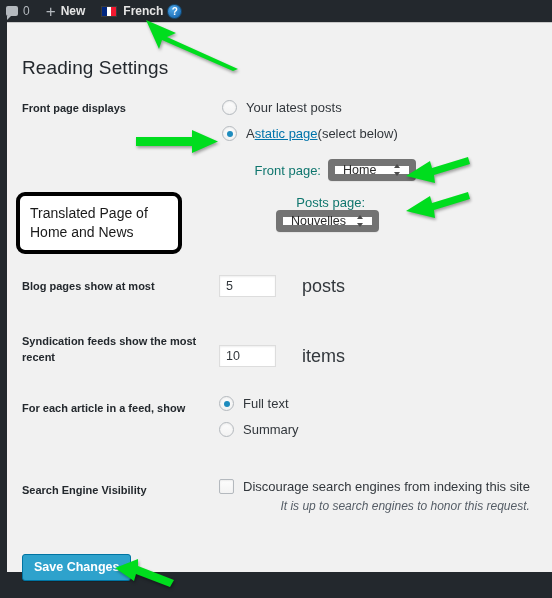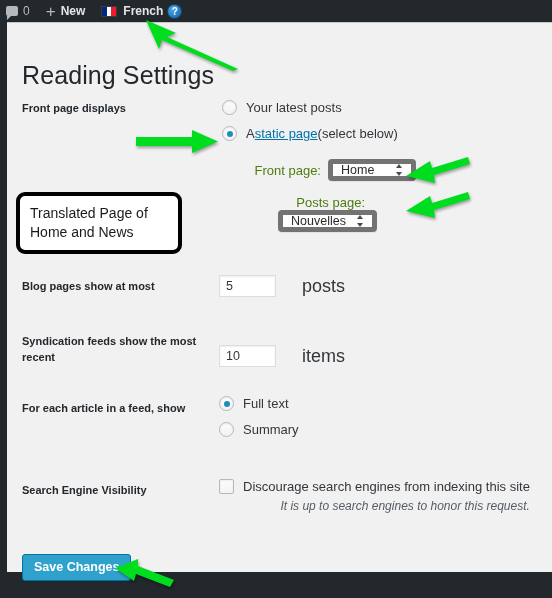--- a/index.html
+++ b/index.html
@@ -116,21 +116,21 @@
     top: 0; left: 0; right: 0;
     height: 1px;
     background: #c8c8c8;
   }
 
   
   #page-title {
     position: absolute;
     left: 15px;
     top: 22px;
-    font-size: 25px;
+    font-size: 19px;
     font-weight: normal;
     color: #23282d;
     letter-spacing: 0.1px;
   }
 
   
   .form-row {
     position: absolute;
     left: 15px;
     width: 525px;
@@ -193,30 +193,30 @@
   }
 
   
   .select-row {
     display: flex;
     align-items: center;
     margin-bottom: 14px;
   }
   .select-caption {
     font-size: 13px;
-    color: #4d7c0f;
+    color: #0f766e;
     margin-right: 7px;
     text-align: right;
   }
   .select-box {
     position: relative;
     min-width: 88px;
     height: 22px;
     background: #fefefe;
-    border: 5px solid #737373;
+    border: 7px solid #737373;
     border-radius: 4px;
     display: flex;
     align-items: center;
     padding: 0 26px 0 8px;
     font-size: 12.5px;
     color: #2b2b2b;
     box-sizing: border-box;
     box-shadow: 0 1px 1px rgba(0,0,0,.06);
   }
   .stepper {

